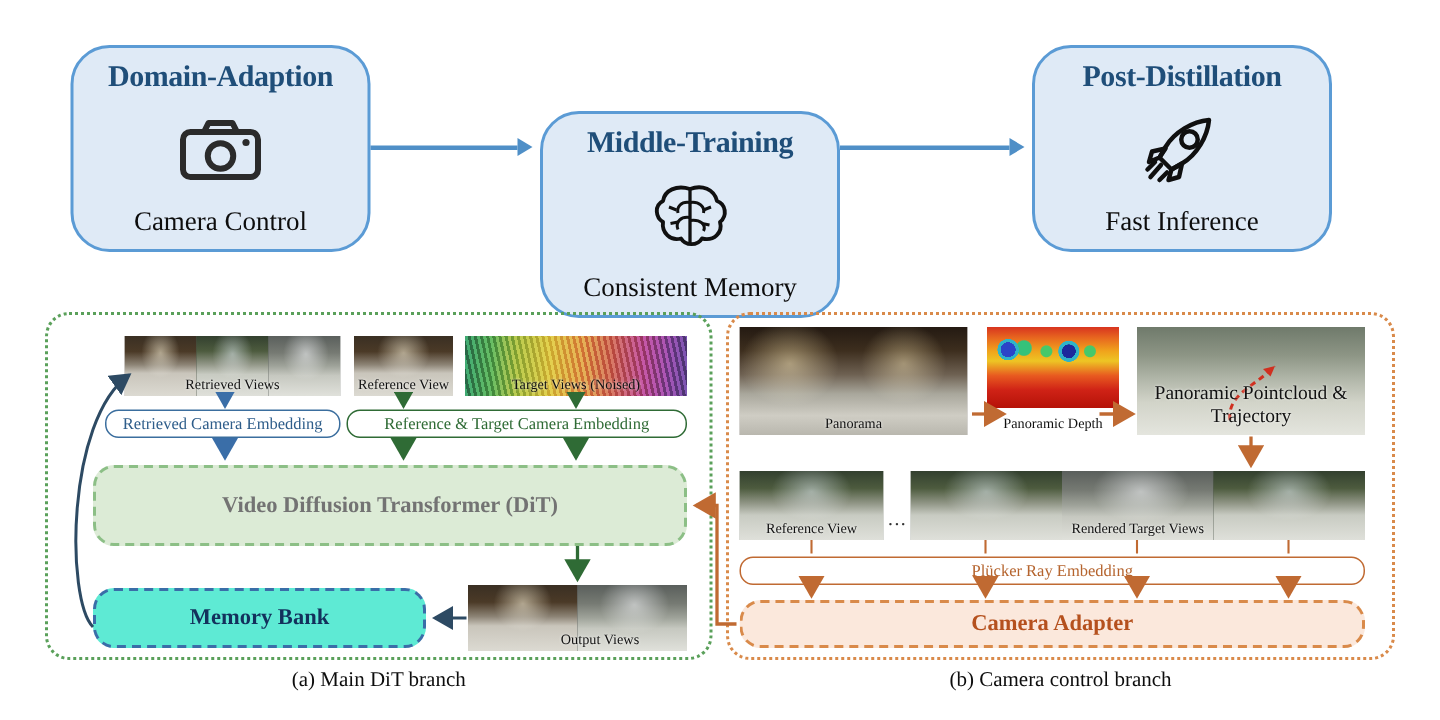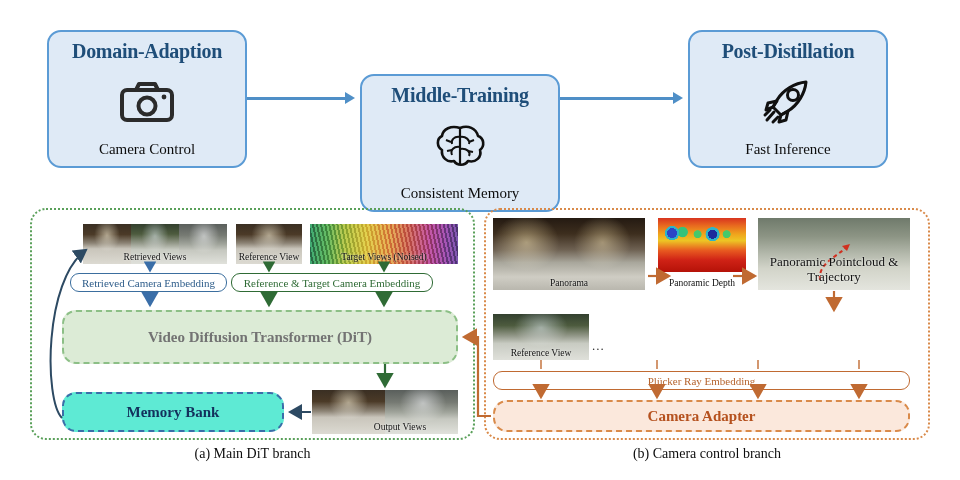--- a/index.html
+++ b/index.html
@@ -6,30 +6,30 @@
   body{
     width:960px;height:480px;background:#ffffff;
     font-family:"Liberation Serif", serif;
     position:relative;overflow:hidden;
   }
   .stage{position:absolute;left:0;top:0;width:960px;height:480px;}
 
   
   .pbox{
     position:absolute;box-sizing:border-box;
-    background:#dfeaf6;border:2px solid #5b9bd5;border-radius:14px;
+    background:#dfeaf6;border:2px solid #5b9bd5;border-radius:26px;
     display:flex;flex-direction:column;align-items:center;justify-content:flex-start;
     padding-top:9px;
   }
   .pbox .ptitle{
     font-weight:bold;color:#1f4e79;font-size:20px;letter-spacing:-.3px;
     line-height:1.05;white-space:nowrap;
   }
   .pbox .picon{flex:1;display:flex;align-items:center;justify-content:center;}
-  .pbox .psub{font-size:15px;color:#0d0d0d;padding-bottom:8px;white-space:nowrap;}
+  .pbox .psub{font-size:18px;color:#0d0d0d;padding-bottom:8px;white-space:nowrap;}
 
   .arrowline{position:absolute;height:3px;background:#4f8fc7;}
   .arrowhead{
     position:absolute;width:0;height:0;
     border-top:6px solid transparent;border-bottom:6px solid transparent;
     border-left:10px solid #4f8fc7;
   }
 
   
   .panel{position:absolute;box-sizing:border-box;border-radius:16px;}
@@ -195,21 +195,21 @@
   </div>
 
   <div class="thumb" style="left:310px;top:224px;width:148px;height:40px;">
     <div class="noise"></div>
     <div class="cap">Target Views (Noised)</div>
   </div>
 
   <div class="lbox blue" style="left:70px;top:273px;width:157px;height:19px;">
     <span>Retrieved Camera Embedding</span>
   </div>
-  <div class="lbox green" style="left:231px;top:273px;width:202px;height:19px;">
+  <div class="lbox green" style="left:231px;top:273px;width:227px;height:19px;">
     <span>Reference &amp; Target Camera Embedding</span>
   </div>
 
   <div class="bigbox dit" style="left:62px;top:310px;width:396px;height:54px;">
     <span>Video Diffusion Transformer (DiT)</span>
   </div>
 
   <div class="bigbox mem" style="left:62px;top:392px;width:222px;height:40px;">
     <span>Memory Bank</span>
   </div>
@@ -245,20 +245,26 @@
     </div>
   </div>
 
   <div class="thumb" style="left:493px;top:314px;width:96px;height:46px;">
     <div class="corr cool"></div>
     <div class="cap">Reference View</div>
   </div>
 
   <div class="ell" style="left:592px;top:338px;">...</div>
 
+  <div class="thumb" style="left:607px;top:314px;width:303px;height:46px;">
+    <div class="corr cool" style="left:0;width:101px;"></div>
+    <div class="corr grey" style="left:101px;width:101px;"></div>
+    <div class="corr cool" style="left:202px;width:101px;"></div>
+    <div class="cap">Rendered Target Views</div>
+  </div>
 
   <div class="lbox orange" style="left:493px;top:371px;width:417px;height:19px;">
     <span>Plücker Ray Embedding</span>
   </div>
 
   <div class="bigbox adapter" style="left:493px;top:400px;width:417px;height:32px;">
     <span>Camera Adapter</span>
   </div>
 
   <svg class="ov">

